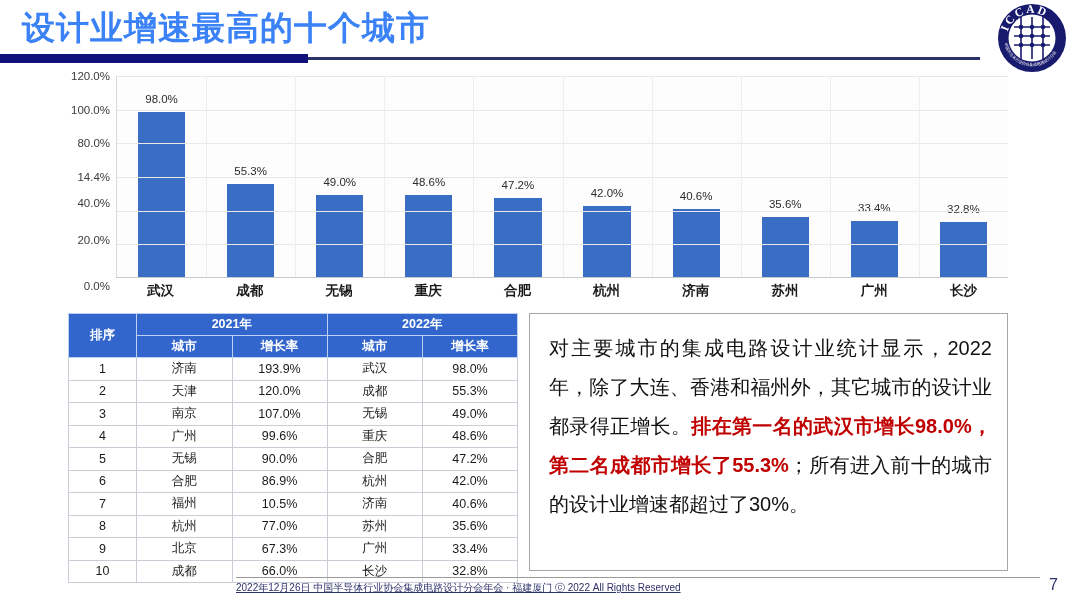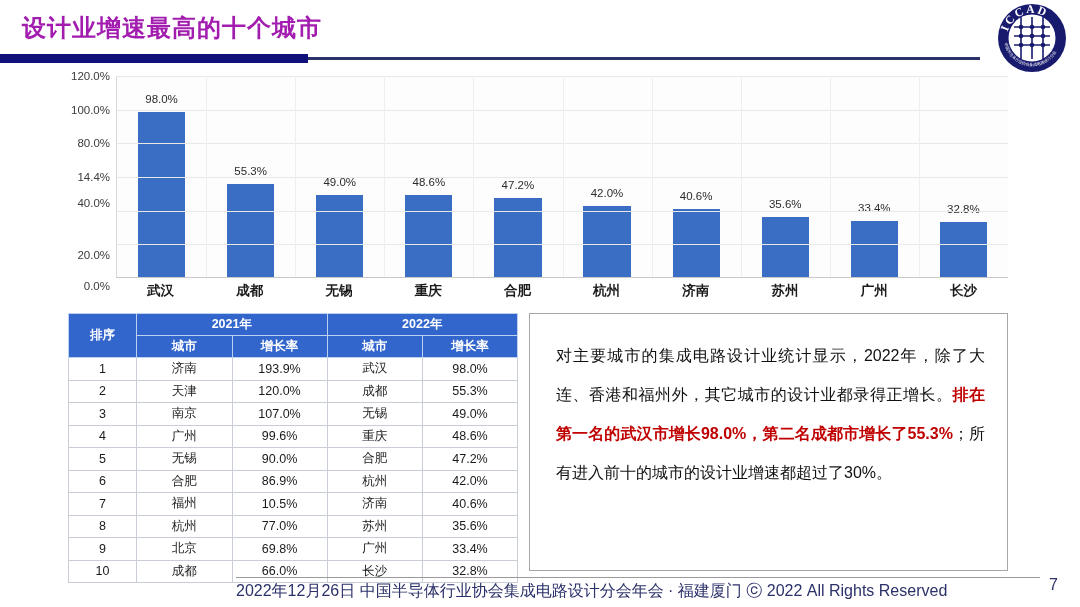--- a/index.html
+++ b/index.html
@@ -14,23 +14,23 @@
     overflow: hidden;
     font-family: "Liberation Sans", "DejaVu Sans", sans-serif;
     color: #231f20;
   }
 
   
   .slide-title {
     position: absolute;
     left: 22px;
     top: 6px;
-    font-size: 24px;
+    font-size: 33px;
     font-weight: bold;
-    color: #a21caf;
+    color: #3b82f6;
     letter-spacing: 1px;
     line-height: 44px;
     white-space: nowrap;
   }
   .rule-thick {
     position: absolute;
     left: 0px;
     top: 54px;
     width: 308px;
     height: 9px;
@@ -186,22 +186,22 @@
     left: 529px;
     top: 313px;
     width: 479px;
     height: 258px;
     border: 1.5px solid #a6a6a6;
     box-sizing: border-box;
     background: #ffffff;
     padding: 14px 14px 0 18px;
   }
   .callout p {
-    margin: 8px;
-    font-size: 16px;
+    margin: 1px;
+    font-size: 20px;
     line-height: 39px;
     color: #111111;
     text-align: justify;
     text-justify: inter-ideograph;
     letter-spacing: 0px;
   }
   .em-red {
     color: #C00000;
     font-weight: bold;
   }
@@ -212,24 +212,25 @@
     left: 236px;
     top: 577px;
     width: 804px;
     height: 1px;
     background: #9a9a9a;
   }
   .footer-text {
     position: absolute;
     left: 236px;
     top: 581px;
-    font-size: 16px;
+    font-size: 10px;
     color: #2B3169;
     white-space: nowrap;
     letter-spacing: 0px;
+    text-decoration: underline;
   }
   .page-number {
     position: absolute;
     right: 22px;
     top: 576px;
     font-size: 16px;
     color: #2B3169;
   }
 </style>
 </head>
@@ -273,21 +274,21 @@
   </svg>
 </div>
 
 <div class="chart">
   <div class="y-axis">
       <div class="y-tick" style="top: 0px;">120.0%</div>
       <div class="y-tick" style="top: 33.6667px;">100.0%</div>
       <div class="y-tick" style="top: 67.3333px;">80.0%</div>
       <div class="y-tick" style="top: 101px;">14.4%</div>
       <div class="y-tick" style="top: 127px;">40.0%</div>
-      <div class="y-tick" style="top: 179px;">20.0%</div>
+      <div class="y-tick" style="top: 164px;">20.0%</div>
       <div class="y-tick" style="top: 202px; margin-top: 8px;">0.0%</div>
     </div>
   <div class="plot">
     <div class="bars">
         <div class="bar-slot">
           <div class="bar" style="height: 164.967px; background: rgb(58, 109, 196);">
             <div class="bar-label">98.0%</div>
           </div>
         </div>
         <div class="bar-slot">
@@ -433,21 +434,21 @@
       <tr>
         <td class="col-rank">8</td>
         <td class="col-city">杭州</td>
         <td class="col-rate">77.0%</td>
         <td class="col-city">苏州</td>
         <td class="col-rate">35.6%</td>
       </tr>
       <tr>
         <td class="col-rank">9</td>
         <td class="col-city">北京</td>
-        <td class="col-rate">69.8%</td>
+        <td class="col-rate">67.3%</td>
         <td class="col-city">广州</td>
         <td class="col-rate">33.4%</td>
       </tr>
       <tr>
         <td class="col-rank">10</td>
         <td class="col-city">成都</td>
         <td class="col-rate">66.0%</td>
         <td class="col-city">长沙</td>
         <td class="col-rate">32.8%</td>
       </tr>

